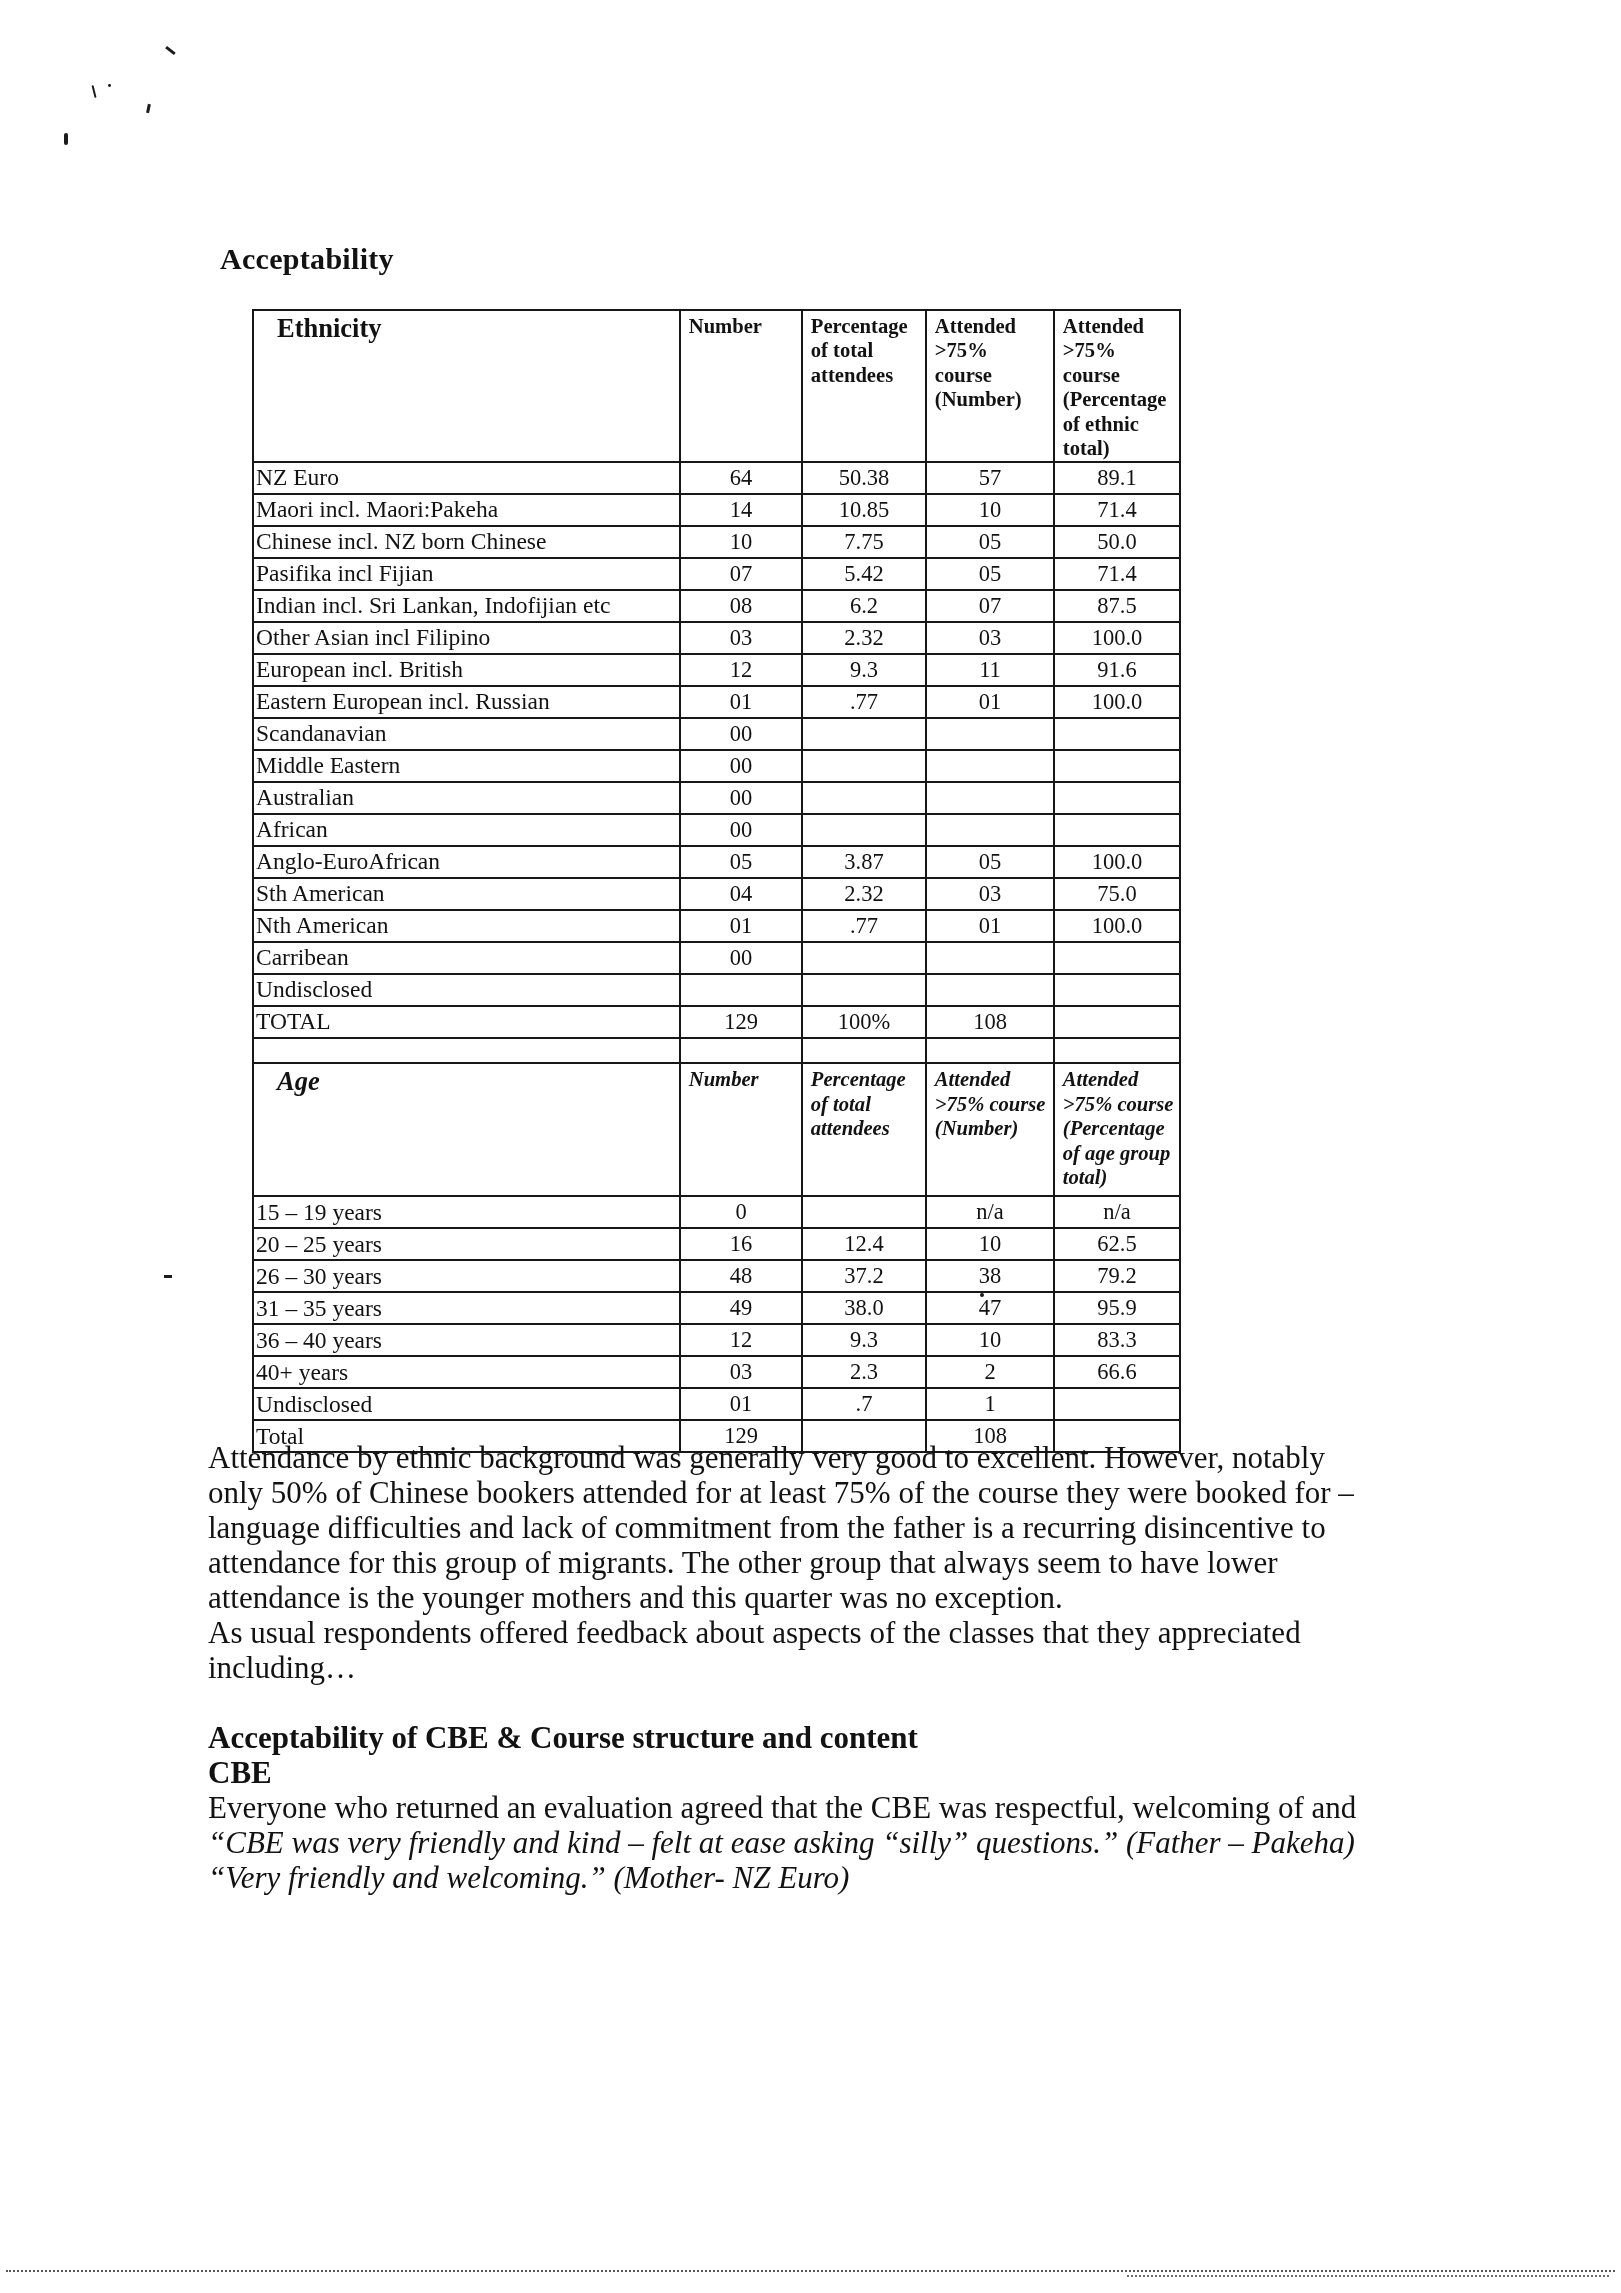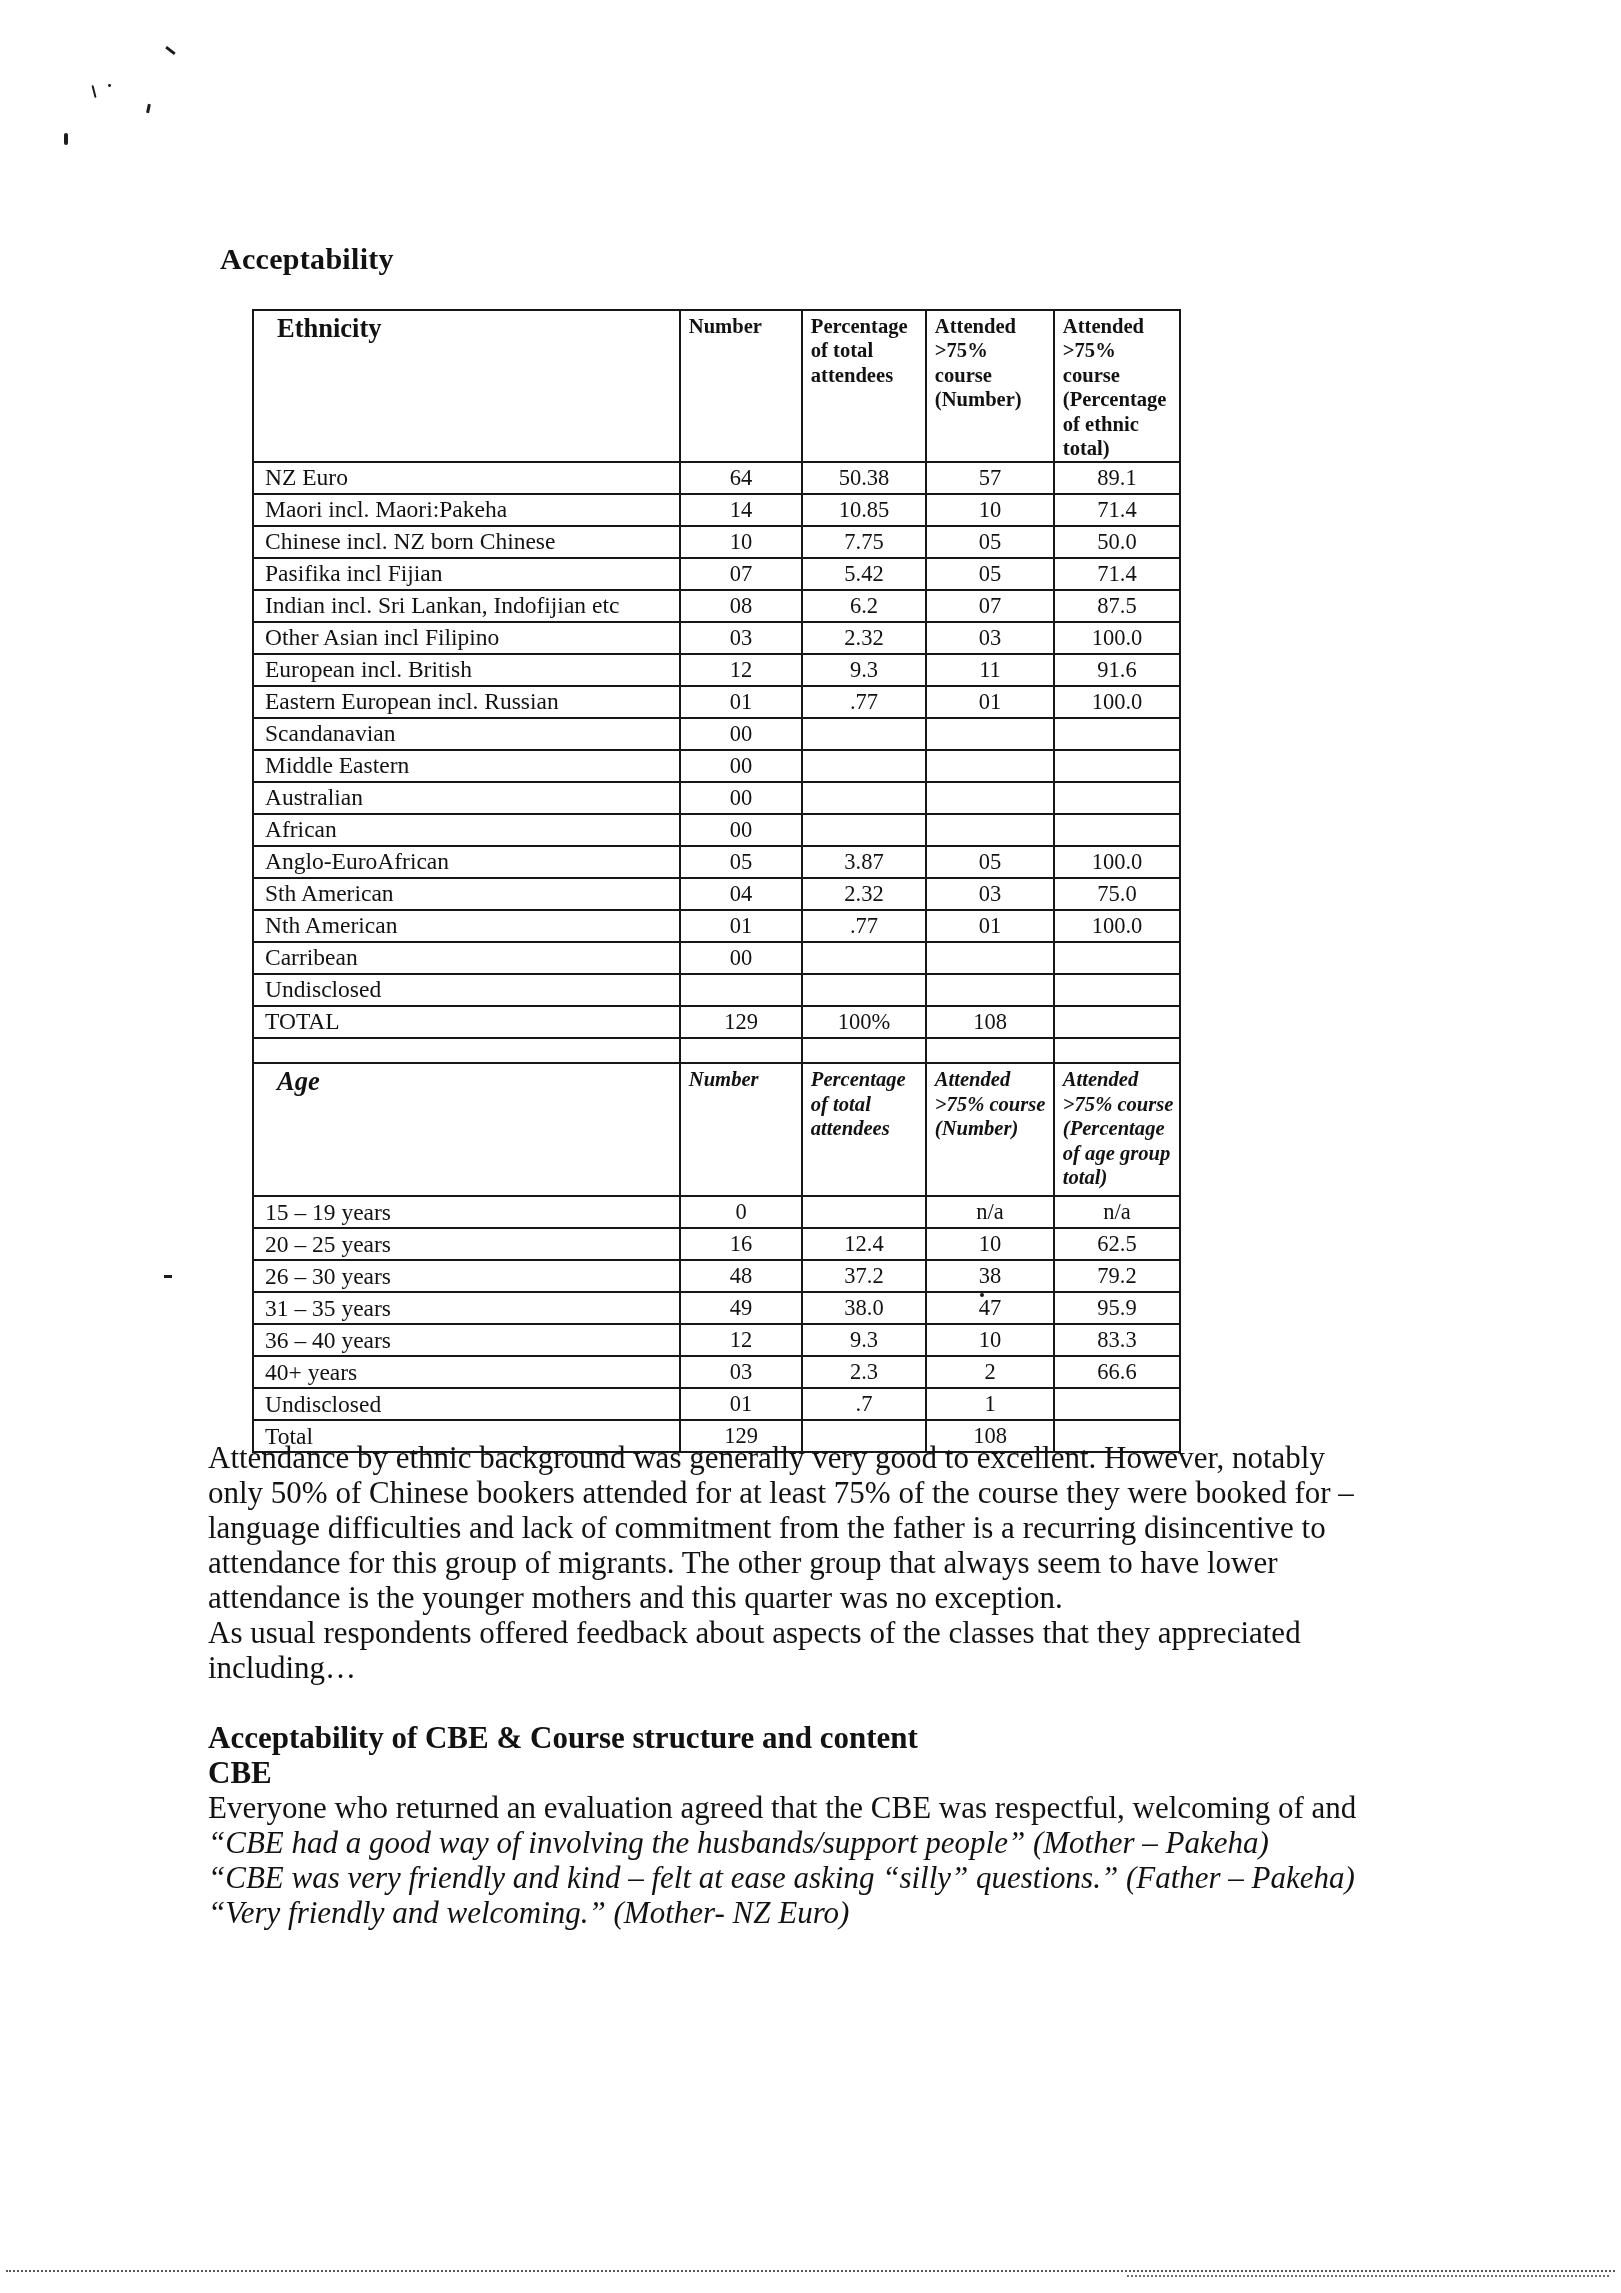--- a/index.html
+++ b/index.html
@@ -23,21 +23,21 @@
     width:928px;
     border-collapse:collapse; table-layout:fixed;
   }
   .main-table th, .main-table td {
     border:2px solid #171717;
     padding:0 2.9px;
     overflow:hidden;
   }
   .main-table td { height:30px; font-size:22.5px; }
   .main-table td.lbl {
-    text-align:left; padding-left:11px; white-space:nowrap; font-size:23.5px;
+    text-align:left; padding-left:2px; white-space:nowrap; font-size:23.5px;
   }
   .main-table td.num { text-align:center; }
   .main-table th {
     vertical-align:top; text-align:left; font-weight:bold;
     font-size:20.6px; line-height:24.5px; padding:2.9px 3.9px 0 7.8px;
   }
   .main-table th.lbl { font-size:26.5px; line-height:29px; padding-left:23px; }
   tr.h-eth { height:137px; }
   tr.h-age { height:133px;font-style:italic; }
   tr.spacer td { height:23.5px; }
@@ -312,21 +312,20 @@
       <div class="tline">including…</div>
     </div>
 
   <div class="textblock" id="sec2">
     <div class="tline bold">Acceptability of CBE &amp; Course structure and content</div>
     <div class="tline bold">CBE</div>
     <div id="sec2-body">
         <div class="tline">Everyone who returned an evaluation agreed that the CBE was respectful, welcoming of and</div>
       </div>
     <div id="sec2-quotes">
-        <div class="tline ital">“CBE had a good way of involving the husbands/support people” (Mother – Pakeha)</div>
         <div class="tline ital">“CBE was very friendly and kind – felt at ease asking “silly” questions.” (Father – Pakeha)</div>
         <div class="tline ital">“Very friendly and welcoming.” (Mother- NZ Euro)</div>
       </div>
   </div>
 
   <div class="noise-line"></div>
   <div class="noise-line2"></div>
 </div>
 
 

